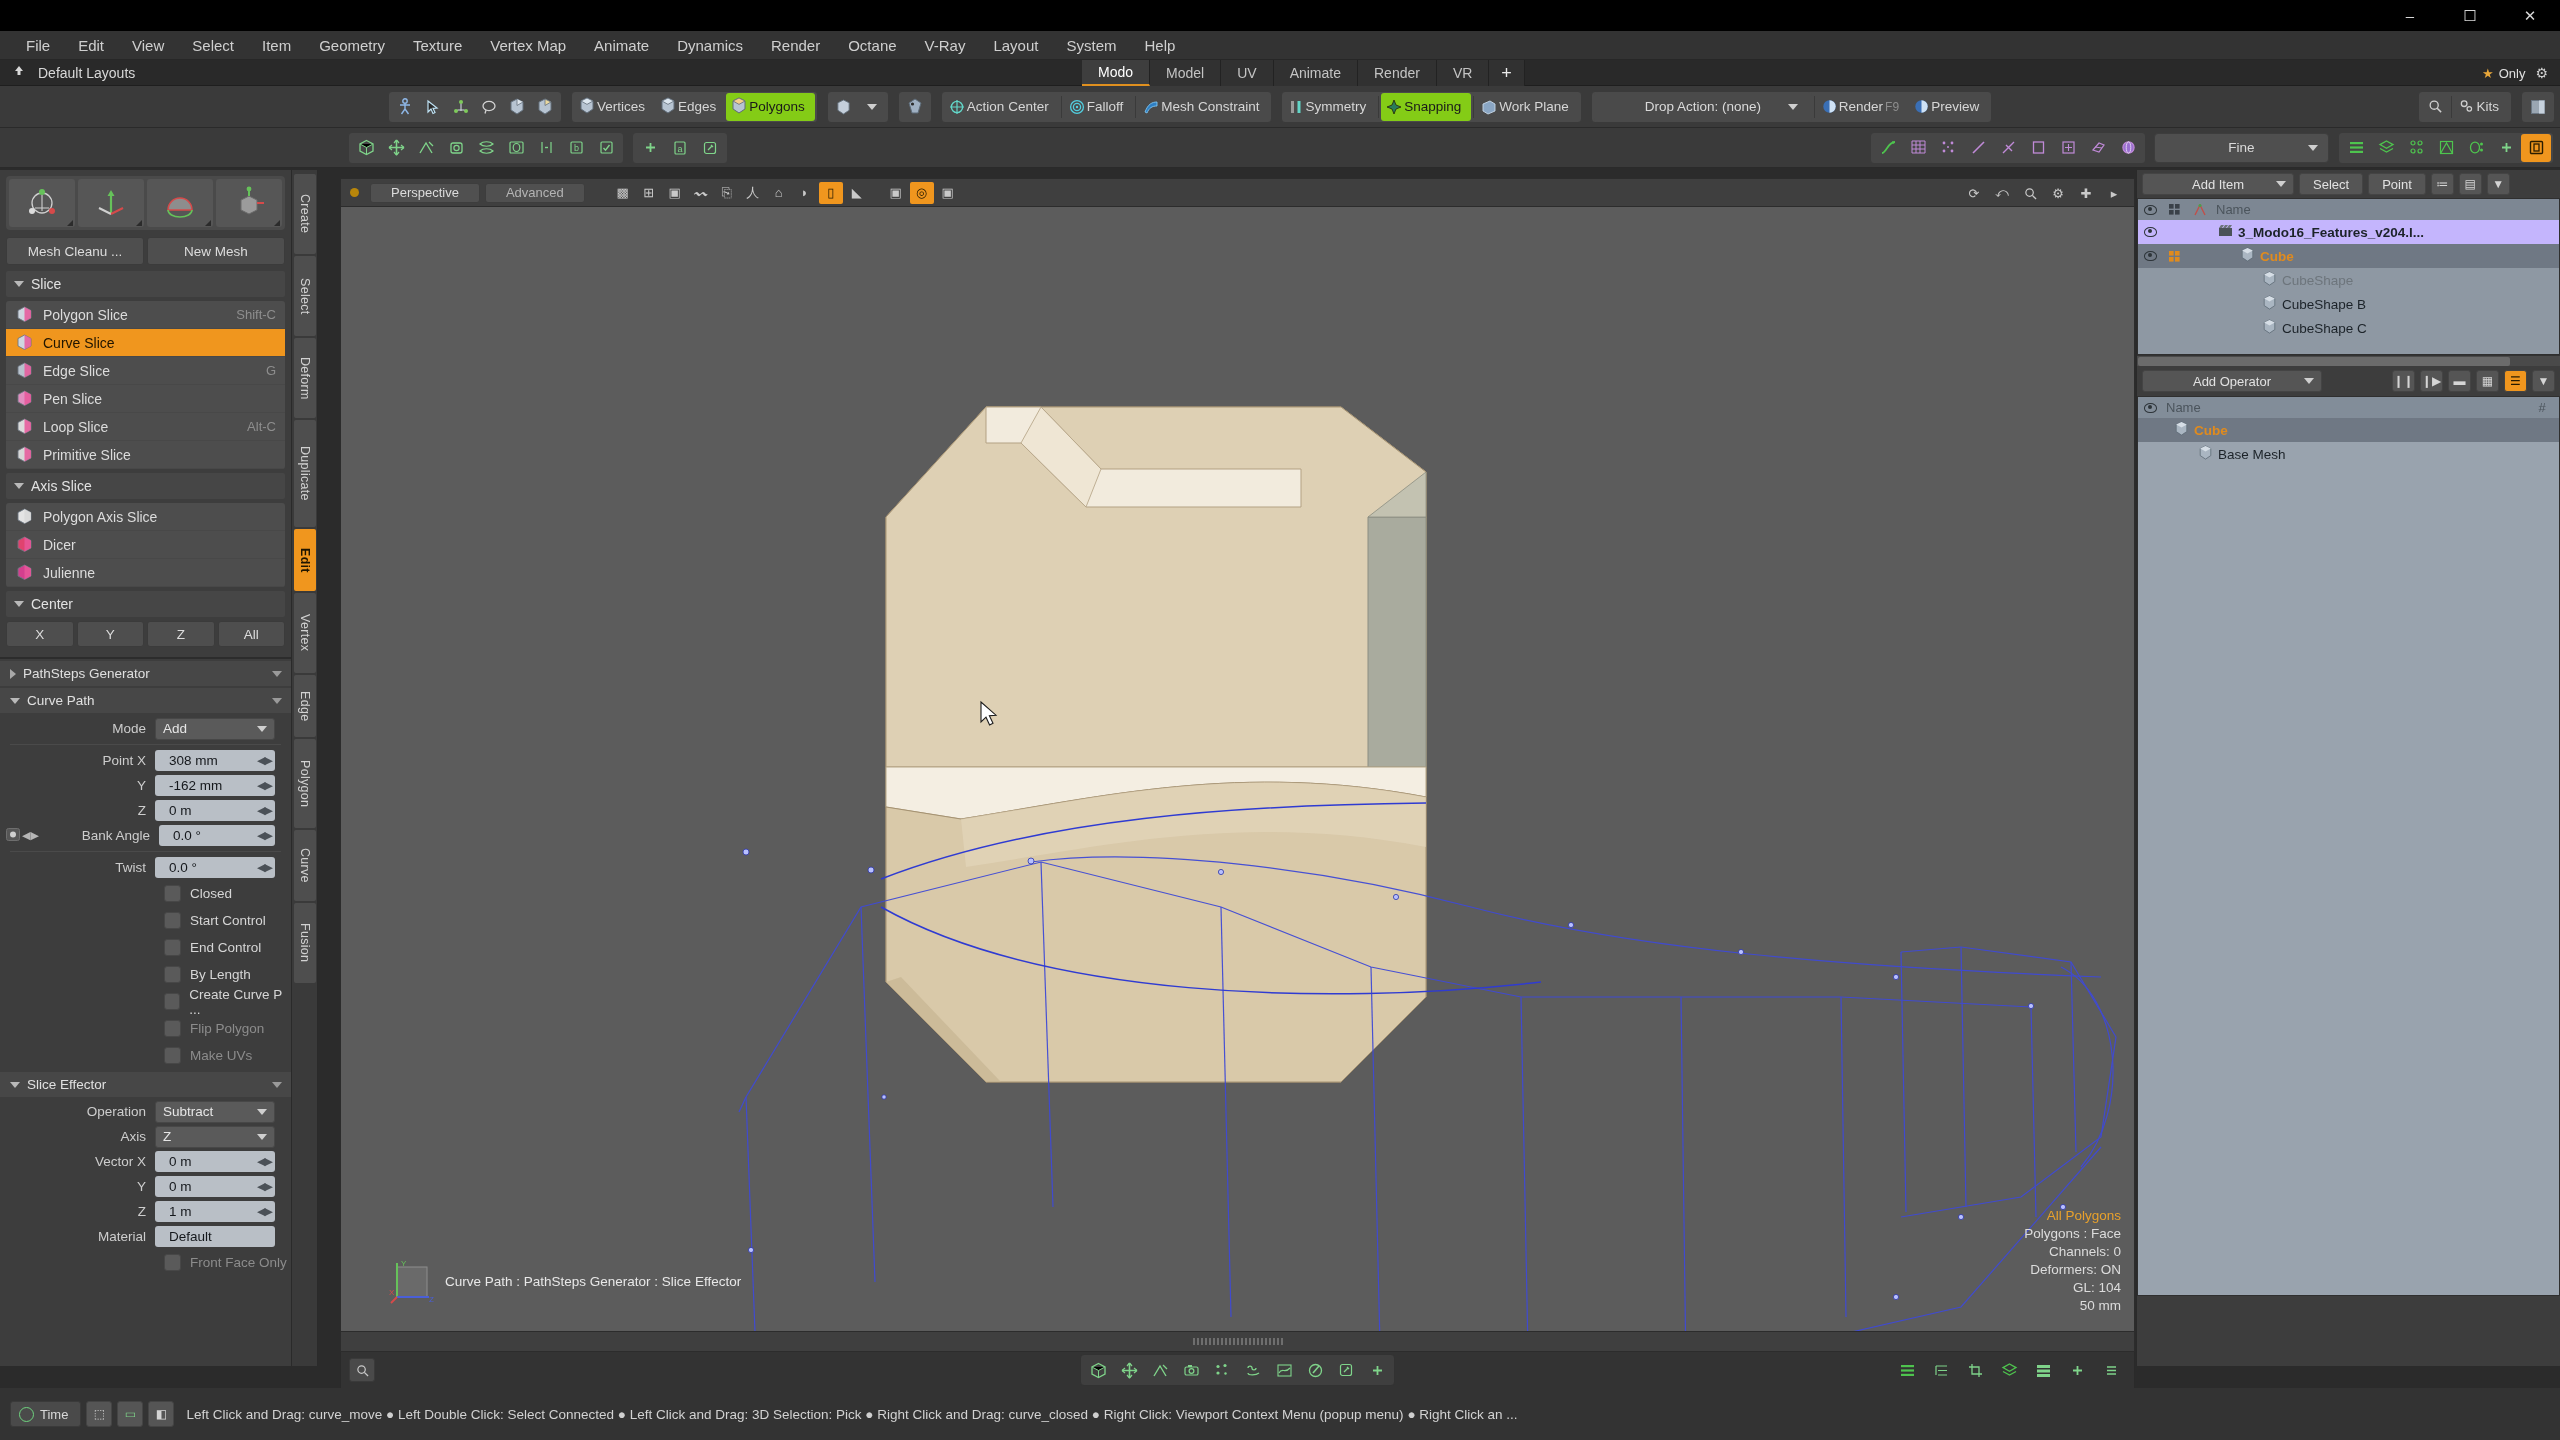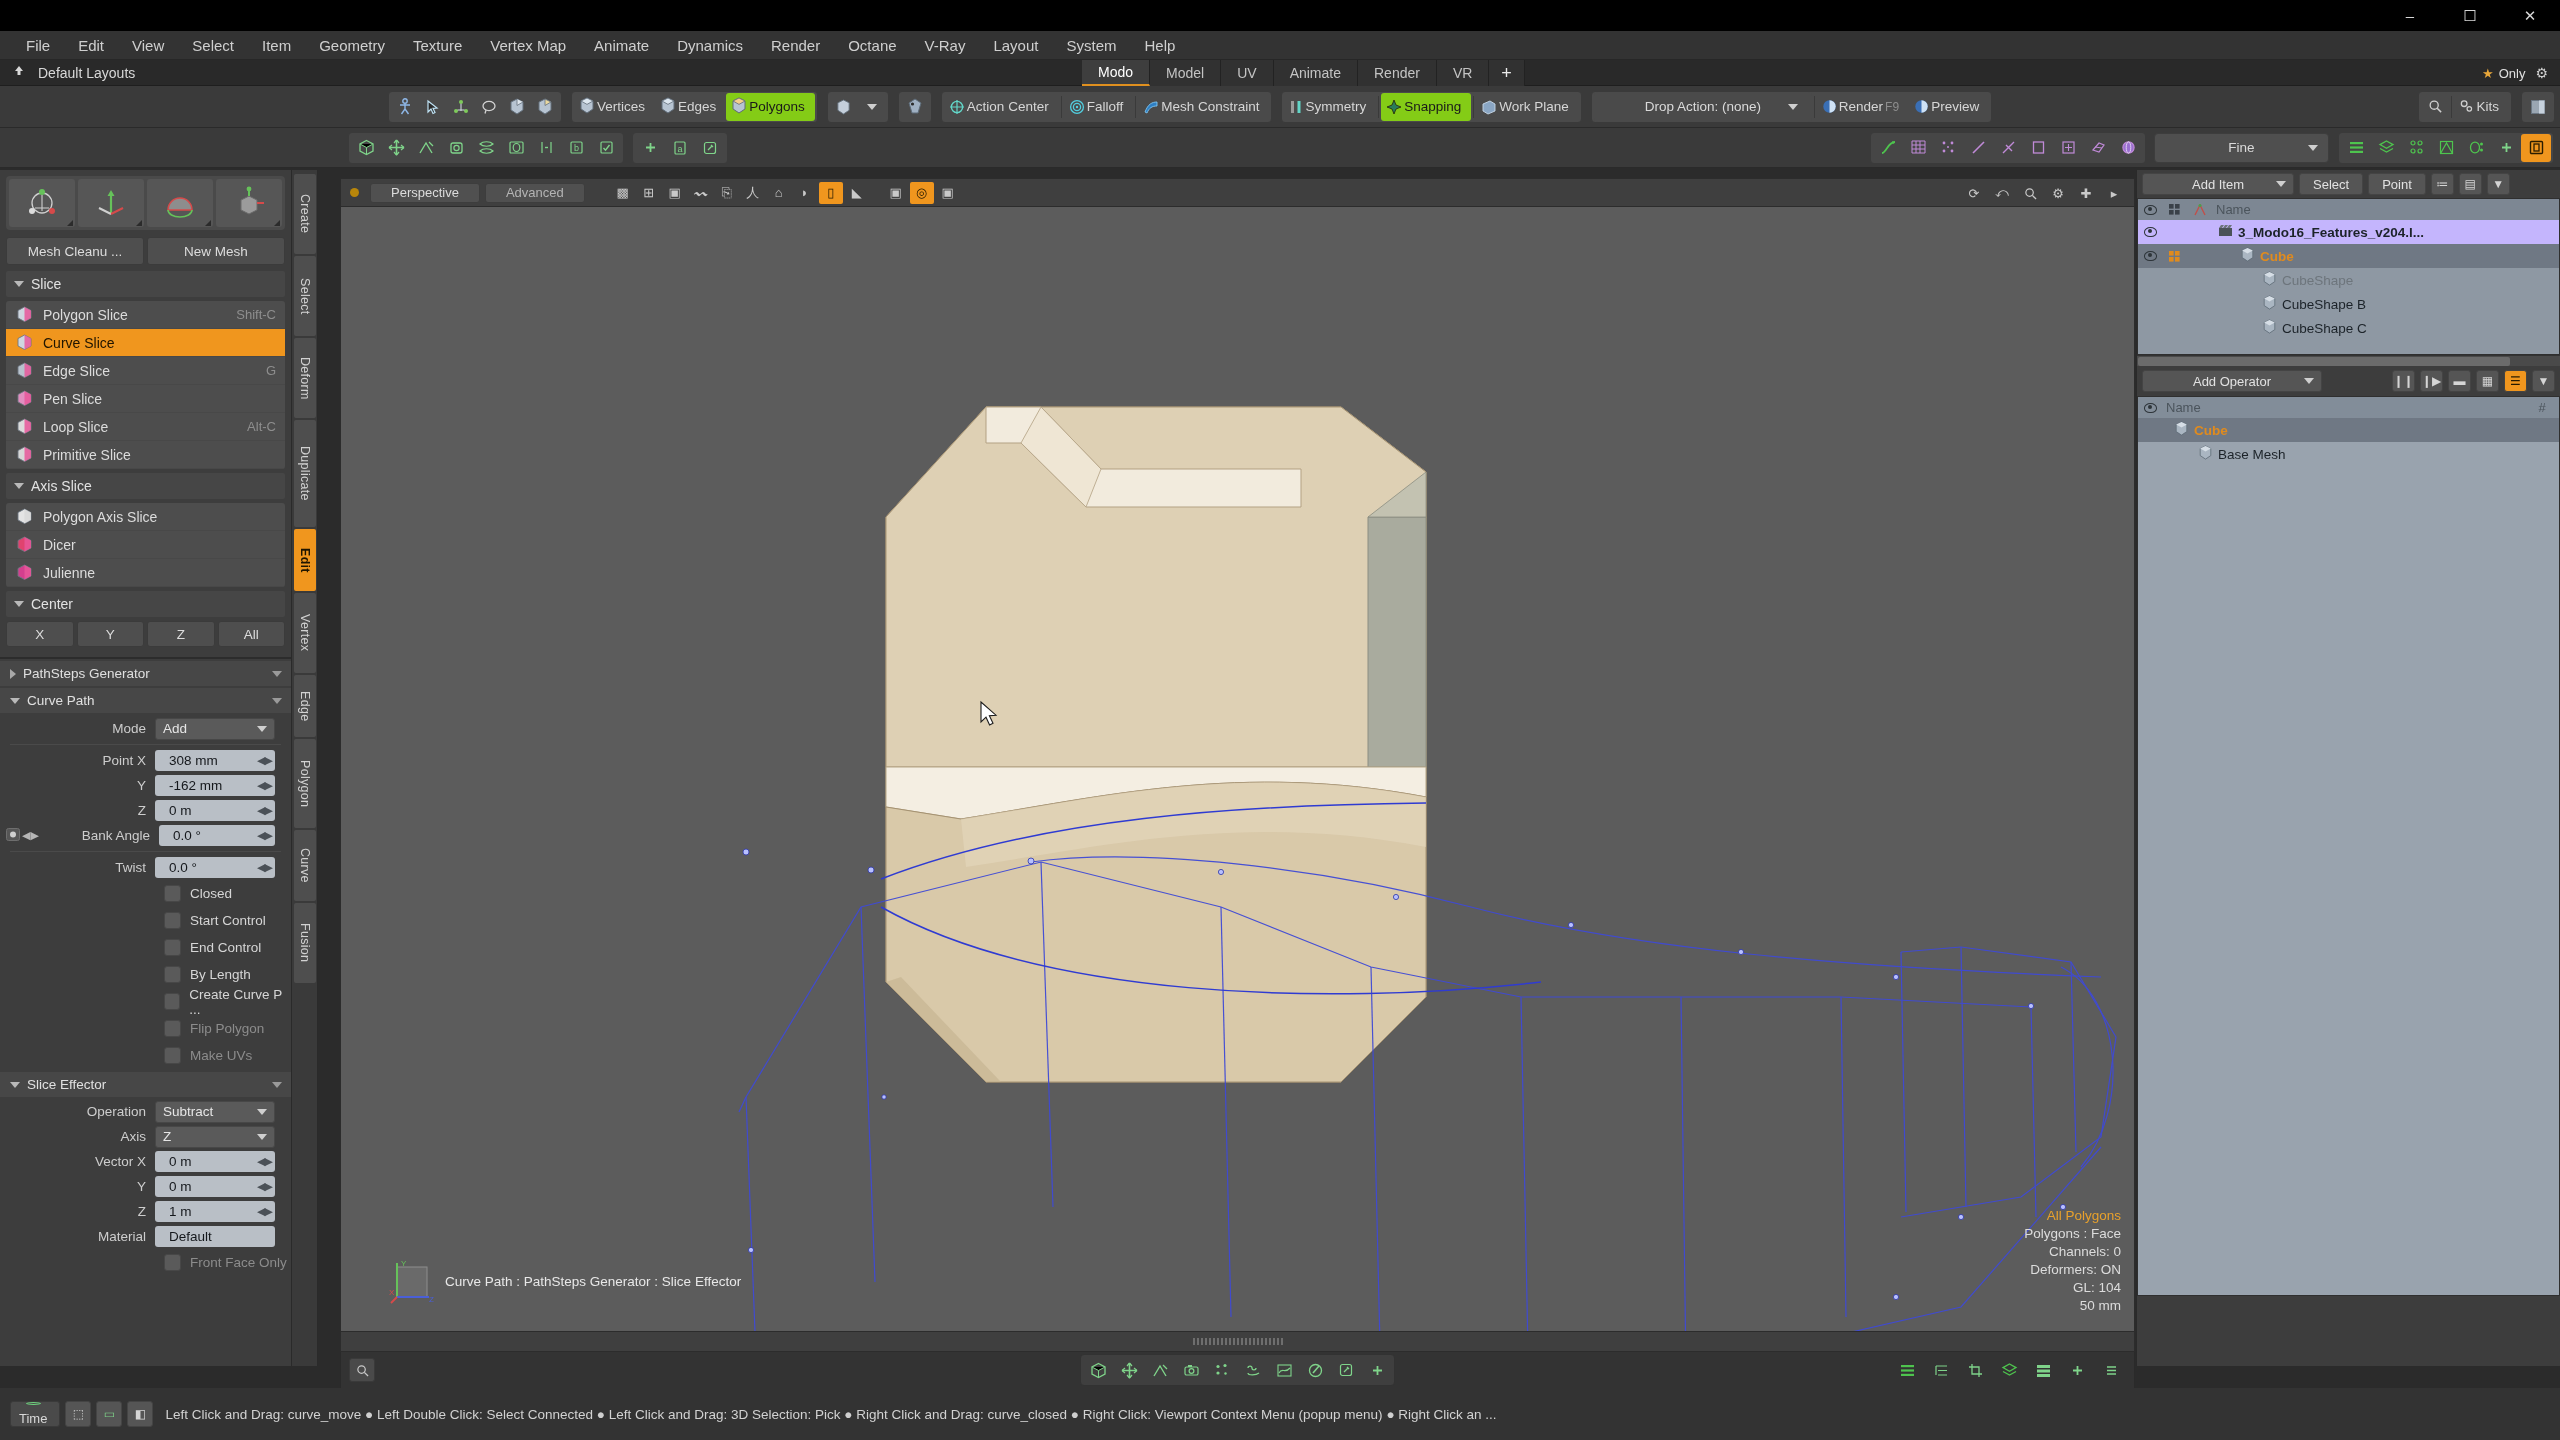--- a/index.html
+++ b/index.html
@@ -244,21 +244,21 @@
 
   .statusbar{
     position:absolute; left:0; top:1388px; width:2560px; height:52px; background:#333333;
     display:flex; align-items:center;
   }
   .sbox{
     height:34px; background:#3b3b3b; border:1px solid #2b2b2b; border-radius:3px;
     display:flex; align-items:center; padding:0 14px; font-size:13.5px; color:#d6d6d6;
   }
   .timebtn{ height:26px; padding:0 12px 0 8px; background:#4a4a4a; border:1px solid #3a3a3a; border-radius:3px;
-     display:flex;align-items:center;gap:6px;font-size:13px;color:#d8d8d8;flex-direction:column;}
+     display:flex;align-items:center;gap:6px;font-size:13px;color:#d8d8d8;}
   .clock{ width:15px;height:15px;border:1.6px solid #6fd47f;border-radius:50%;}
   .hint{ flex:1; font-size:13.5px; color:#d2d2d2; white-space:nowrap; overflow:hidden; }
 </style>
 </head>
 <body>
 
 <div id="app">
 
   <div class="titlebar">
     <div class="winbtn">–</div>

